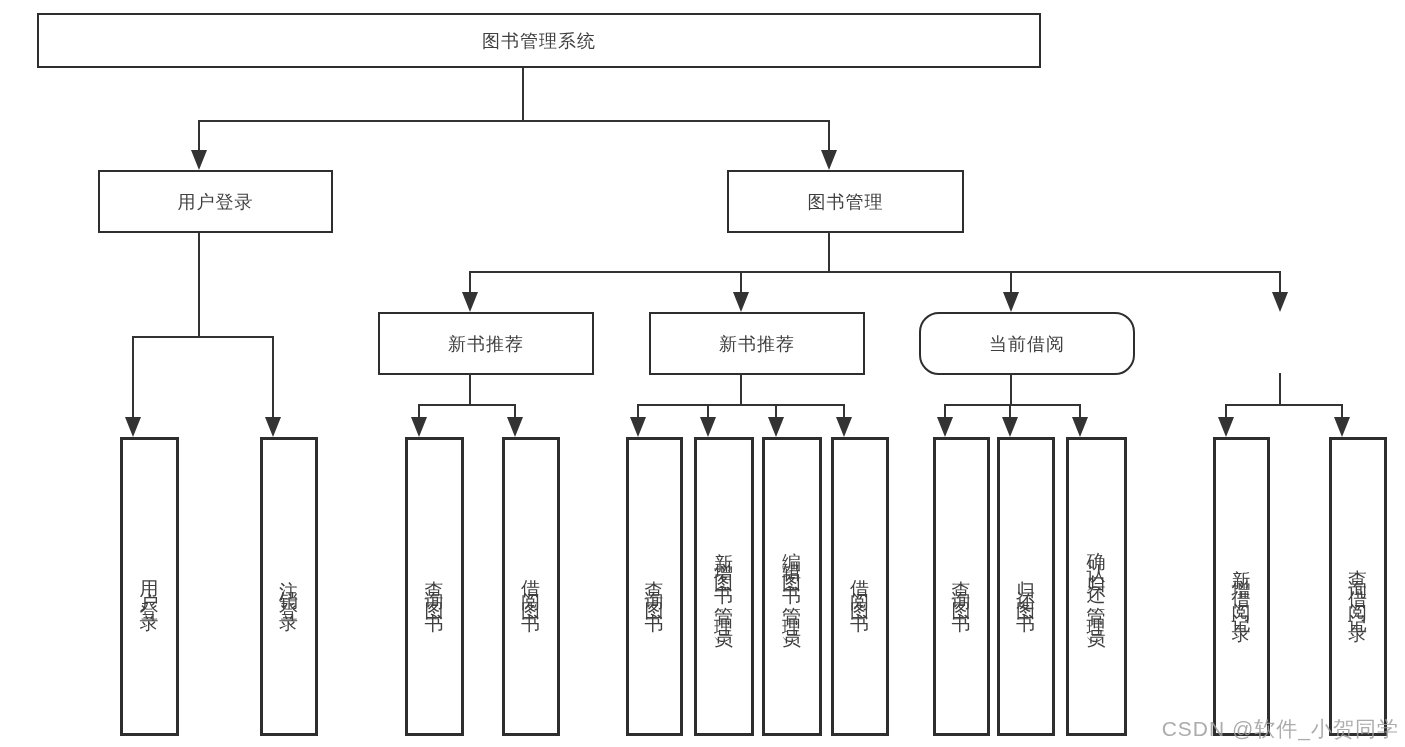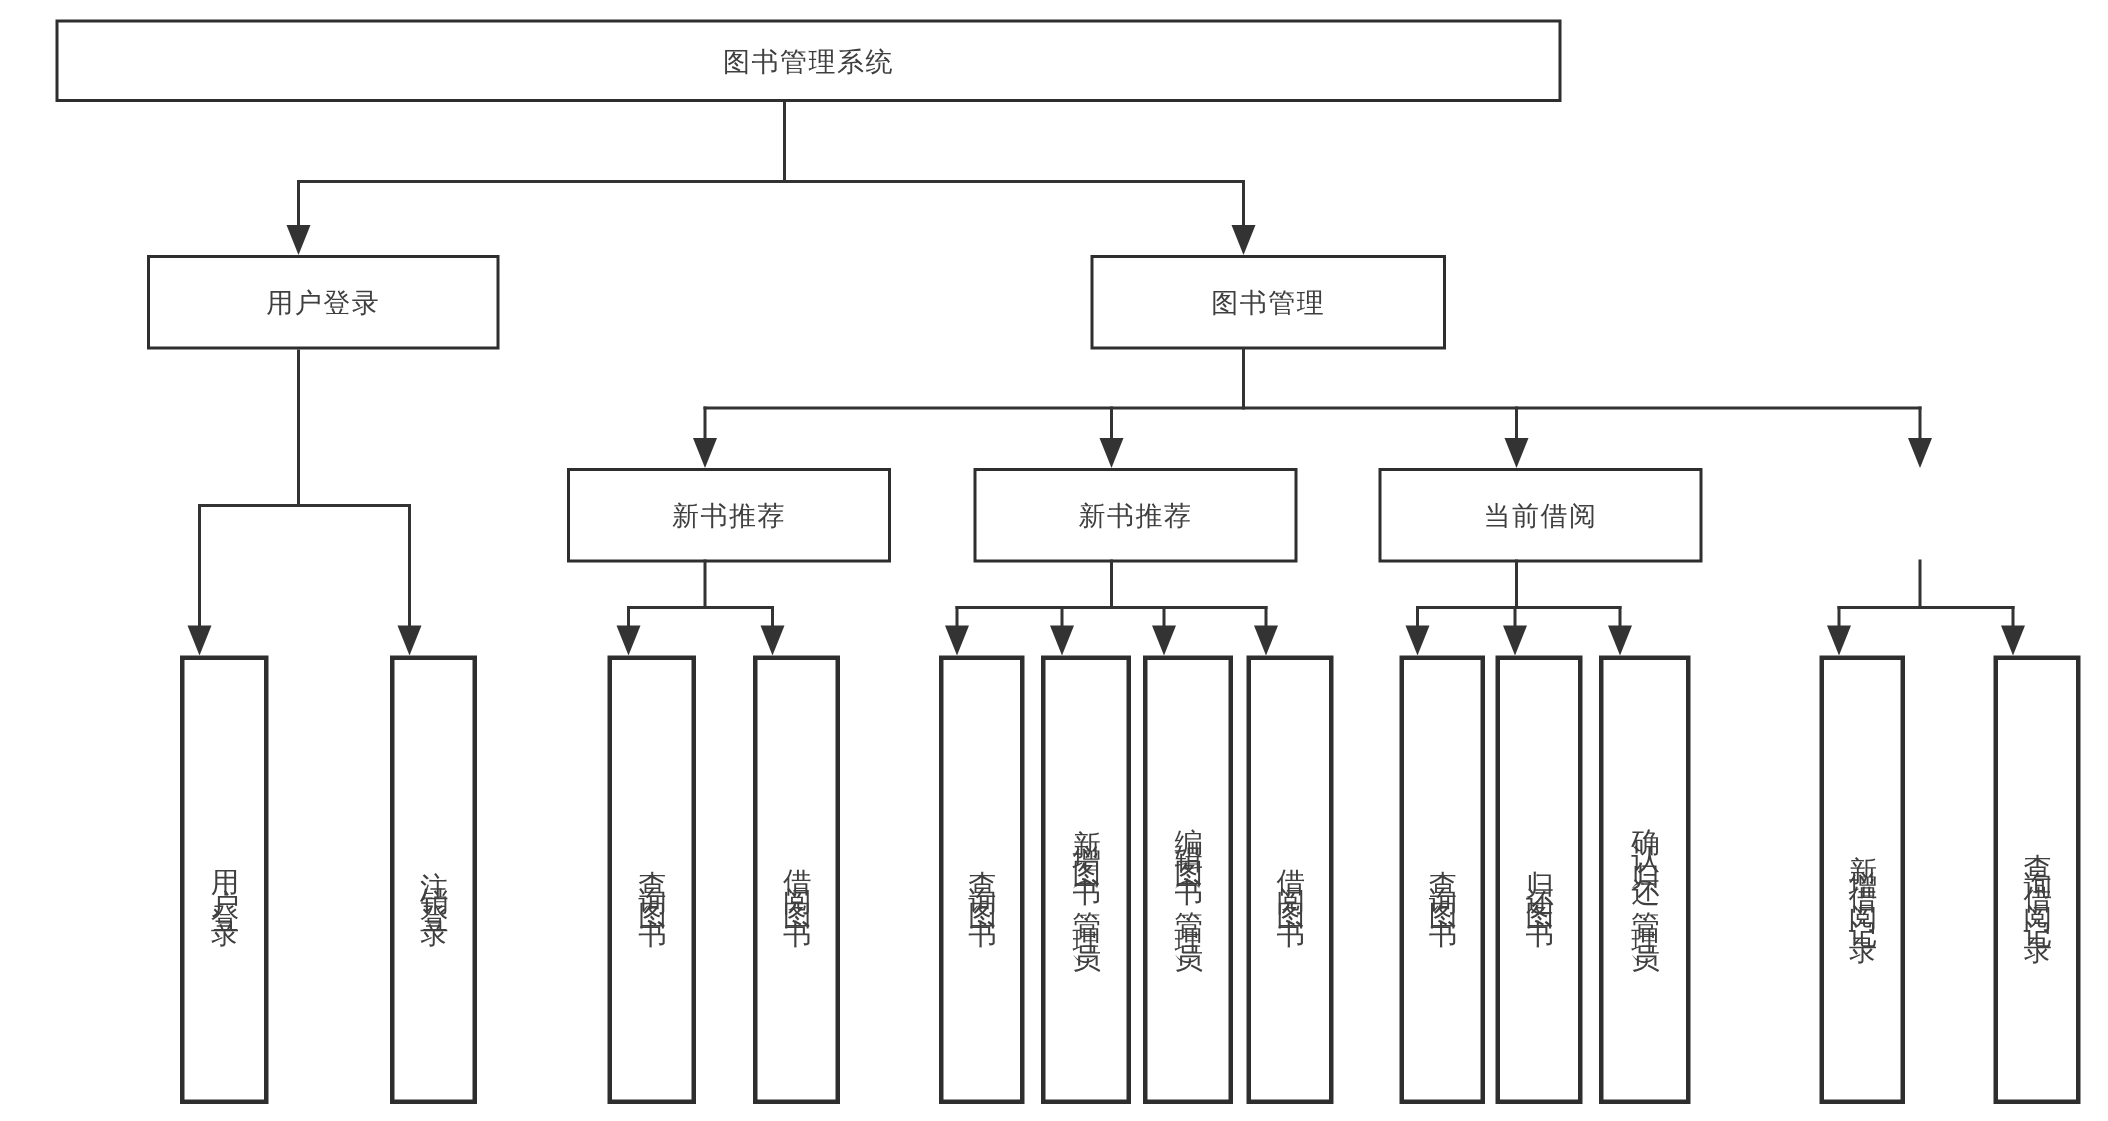--- a/index.html
+++ b/index.html
@@ -93,21 +93,21 @@
   <div class="arr" style="left:1003px; top:292px;"></div>
   <div class="v-line" style="left:1279px; top:271px; height:22px;"></div>
   <div class="arr" style="left:1272px; top:292px;"></div>
 
   <div class="box" style="left:362px; top:312px; width:216px; height:63px;">
     <span>新书推荐</span>
   </div>
   <div class="box" style="left:633px; top:312px; width:216px; height:63px;">
     <span>新书推荐</span>
   </div>
-  <div class="box" style="left:903px; top:312px; width:216px; height:63px;">
+  <div class="box" style="left:903px; top:312px; width:216px; height:63px;border-radius:20px;">
     <span>当前借阅</span>
   </div>
 
   <div class="v-line" style="left:469px; top:373px; height:33px;"></div>
   <div class="h-line" style="left:418px; top:404px; width:98px;"></div>
   <div class="v-line" style="left:418px; top:404px; height:14px;"></div>
   <div class="arr" style="left:411px; top:417px;"></div>
   <div class="v-line" style="left:514px; top:404px; height:14px;"></div>
   <div class="arr" style="left:507px; top:417px;"></div>
 
@@ -175,14 +175,15 @@
     <span class="v-text">确认归还（管理员）</span>
   </div>
 
   <div class="box leaf" style="left:1197px; top:437px; width:57px; height:299px;">
     <span class="v-text">新增借阅记录</span>
   </div>
   <div class="box leaf" style="left:1313px; top:437px; width:58px; height:299px;">
     <span class="v-text">查询借阅记录</span>
   </div>
 
+  <div class="watermark">CSDN @软件_小贺同学</div>
 
 </div>
 
 </body></html>

